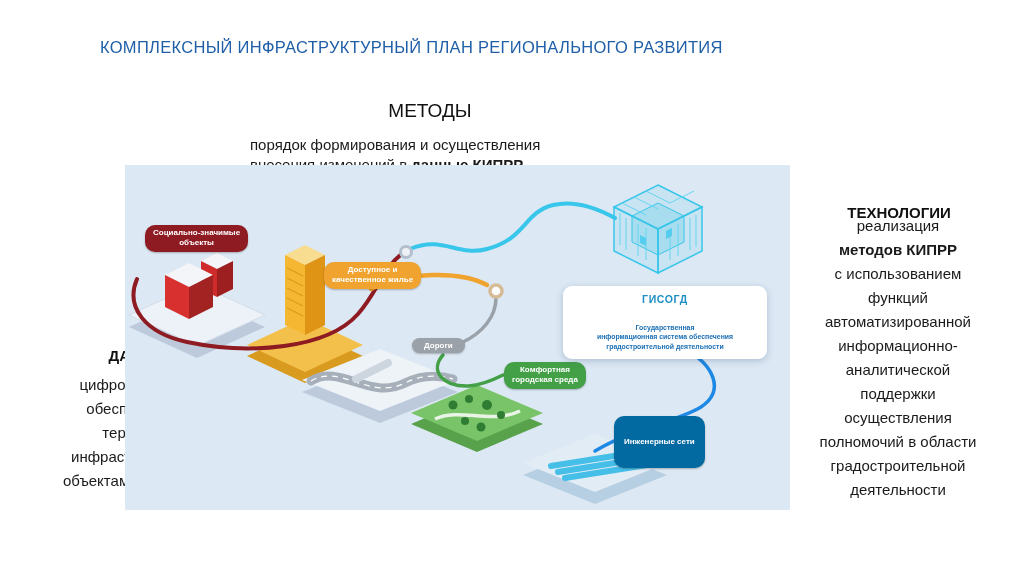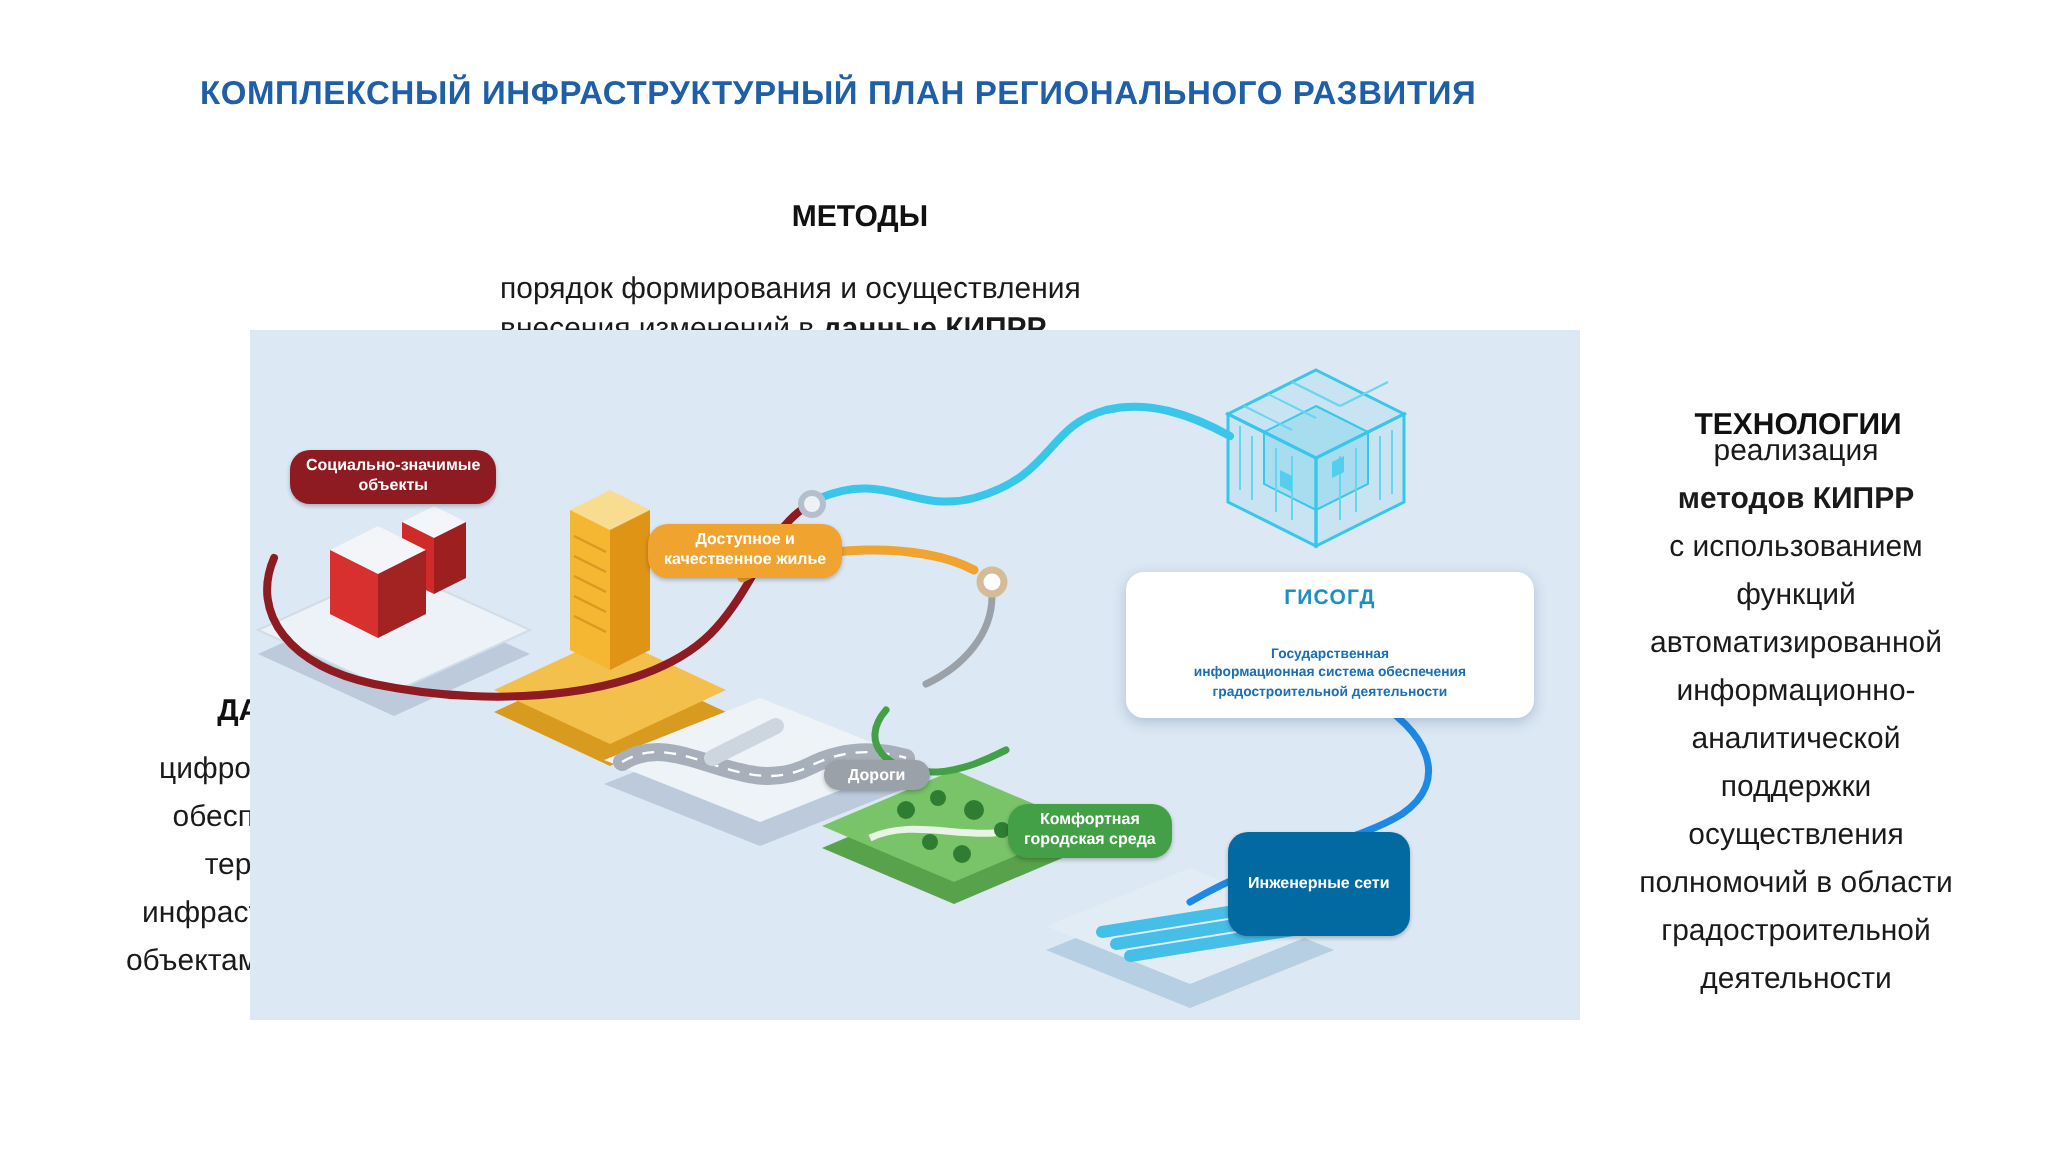--- a/index.html
+++ b/index.html
@@ -6,26 +6,26 @@
   body{
     width:1024px;height:576px;position:relative;overflow:hidden;
     background:#ffffff;
     font-family:"Liberation Sans","DejaVu Sans",sans-serif;
     color:#1a1a1a;
   }
   .pre{white-space:pre-line;}
 
   .slide-title{
     position:absolute;left:100px;top:27px;
-    font-size:16.5px;font-weight:700;color:#1f5fa8;letter-spacing:.3px;
+    font-size:16.5px;font-weight:400;color:#1f5fa8;letter-spacing:.3px;
   }
 
   .methods-heading{
     position:absolute;left:250px;top:100px;width:360px;text-align:center;
-    font-size:15px;font-weight:700;color:#111;
+    font-size:19px;font-weight:400;color:#111;
   }
   .methods-text{
     position:absolute;left:250px;top:135px;
     font-size:15px;line-height:20px;color:#1a1a1a;
   }
 
   .tech-heading{
     position:absolute;left:783px;top:204px;width:232px;text-align:center;
     font-size:15px;font-weight:700;color:#111;
   }
@@ -50,22 +50,22 @@
   .diagram svg{position:absolute;left:0;top:0;}
 
   .badge{
     position:absolute;border-radius:10px;color:#fff;
     font-size:8px;font-weight:700;line-height:1.3;text-align:center;
     padding:3px 8px;white-space:pre-line;
     box-shadow:0 1px 2px rgba(0,0,0,.25);
   }
   .badge-social{left:20px;top:60px;background:#8e1b22;}
   .badge-housing{left:199px;top:97px;background:#f0a32e;}
-  .badge-roads{left:287px;top:173px;background:#9aa1a8;padding:2.5px 12px;margin-top:42px;}
-  .badge-environment{left:379px;top:197px;background:#43a047;margin-top:40px;}
+  .badge-roads{left:287px;top:173px;background:#9aa1a8;padding:2.5px 12px;}
+  .badge-environment{left:379px;top:197px;background:#43a047;}
   .badge-networks{left:489px;top:251px;background:#0369a1;padding:21px 10px;}
 
   .gisogd{
     position:absolute;left:438px;top:121px;width:204px;
     background:#ffffff;border-radius:9px;
     box-shadow:0 2px 7px rgba(40,70,110,.25);
     padding:7px 6px 8px 6px;text-align:center;box-sizing:border-box;
   }
   .gisogd-title{font-size:10.5px;font-weight:700;color:#1d8fc4;letter-spacing:.6px;margin-bottom:18px;}
   .gisogd-line{font-size:6.9px;font-weight:700;color:#1b6fb5;line-height:1.35;}

